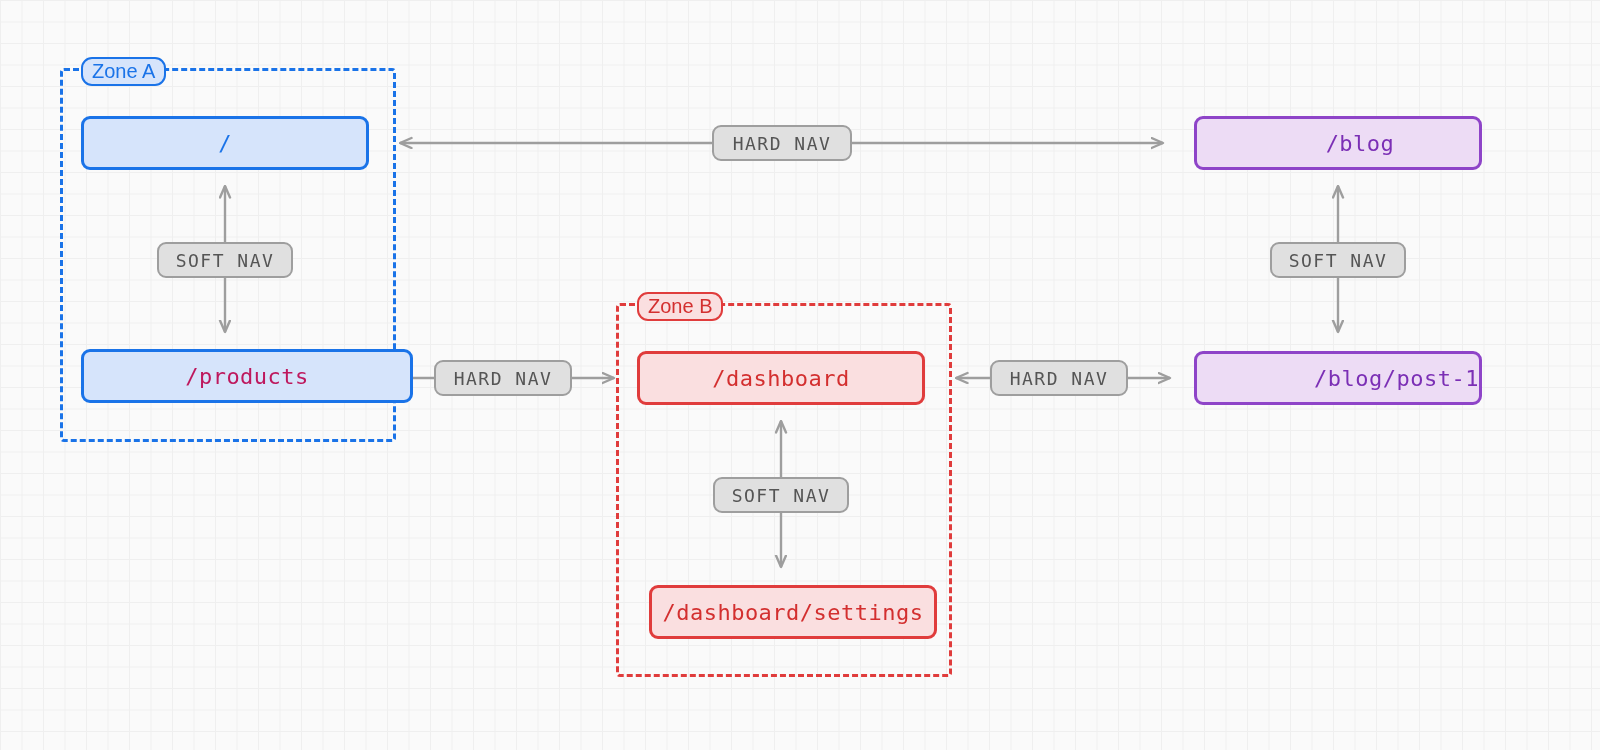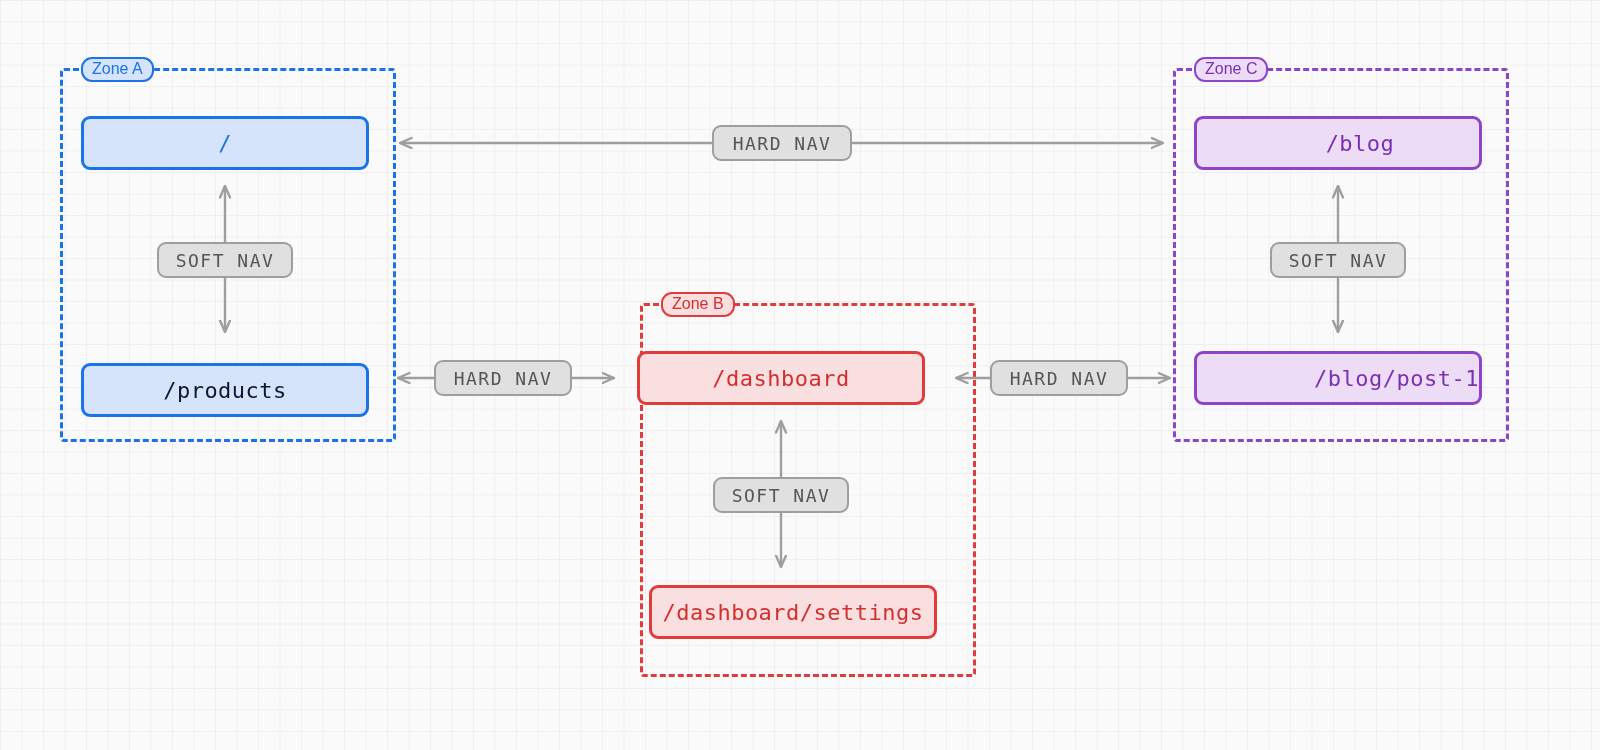--- a/index.html
+++ b/index.html
@@ -30,21 +30,21 @@
     box-sizing: border-box;
   }
   .zone-label {
     position: absolute;
     top: -14px;
     left: 18px;
     padding: 2px 9px 3px 9px;
     border-radius: 11px;
     border-width: 2px;
     border-style: solid;
-    font-size: 16px;
+    font-size: 20px;
     line-height: 1;
     font-family: "Liberation Sans", sans-serif;
     white-space: nowrap;
   }
 
   
   .node {
     position: absolute;
     box-sizing: border-box;
     border-width: 3px;
@@ -134,47 +134,44 @@
   </svg>
 
   <div class="zone" style="left:60px; top:68px; width:336px; height:374px; border-color:#1a73e8;">
     <span class="zone-label" style="background:#d6e4fb; border-color:#1a73e8; color:#1a73e8;">Zone A</span>
   </div>
 
   <div class="node" style="left:81px; top:116px; width:288px; height:54px; background:#d6e4fb; border-color:#1a73e8; color:#1a73e8; z-index:4;">
     <span>/</span>
   </div>
 
-  <div class="node" style="left:81px; top:363px; width:288px; height:54px; background:#d6e4fb; border-color:#1a73e8; color:#0f172a; z-index:4;">
+  <div class="node" style="left:81px; top:349px; width:332px; height:54px; background:#d6e4fb; border-color:#1a73e8; color:#be185d; z-index:4;">
     <span>/products</span>
   </div>
 
   <div class="edge-label" style="left:157px; top:242px; width:136px;">
     <span>SOFT NAV</span>
   </div>
 
-  <div class="zone" style="left:640px; top:303px; width:336px; height:374px; border-color:#e03c3c;">
+  <div class="zone" style="left:616px; top:303px; width:336px; height:374px; border-color:#e03c3c;">
     <span class="zone-label" style="background:#fadfe0; border-color:#e03c3c; color:#d32f2f;">Zone B</span>
   </div>
 
   <div class="node" style="left:637px; top:351px; width:288px; height:54px; background:#fadfe0; border-color:#e03c3c; color:#d32f2f; z-index:4;">
     <span>/dashboard</span>
   </div>
 
   <div class="node" style="left:637px; top:585px; width:288px; height:54px; background:#fadfe0; border-color:#e03c3c; color:#d32f2f; z-index:4;margin-left:12px;">
     <span>/dashboard/settings</span>
   </div>
 
   <div class="edge-label" style="left:713px; top:477px; width:136px;">
     <span>SOFT NAV</span>
   </div>
 
-  <div class="zone" style="left:1173px; top:68px; width:336px; height:374px; border-color:#8e44c8;">
-    <span class="zone-label" style="background:#eddcf5; border-color:#8e44c8; color:#7b2fb5;">Zone C</span>
-  </div>
 
   <div class="node" style="left:1194px; top:116px; width:288px; height:54px; background:#eddcf5; border-color:#8e44c8; color:#7b2fb5; z-index:4;padding-left:44px;">
     <span>/blog</span>
   </div>
 
   <div class="node" style="left:1194px; top:351px; width:288px; height:54px; background:#eddcf5; border-color:#8e44c8; color:#7b2fb5; z-index:4;justify-content:flex-end;">
     <span>/blog/post-1</span>
   </div>
 
   <div class="edge-label" style="left:1270px; top:242px; width:136px;">

